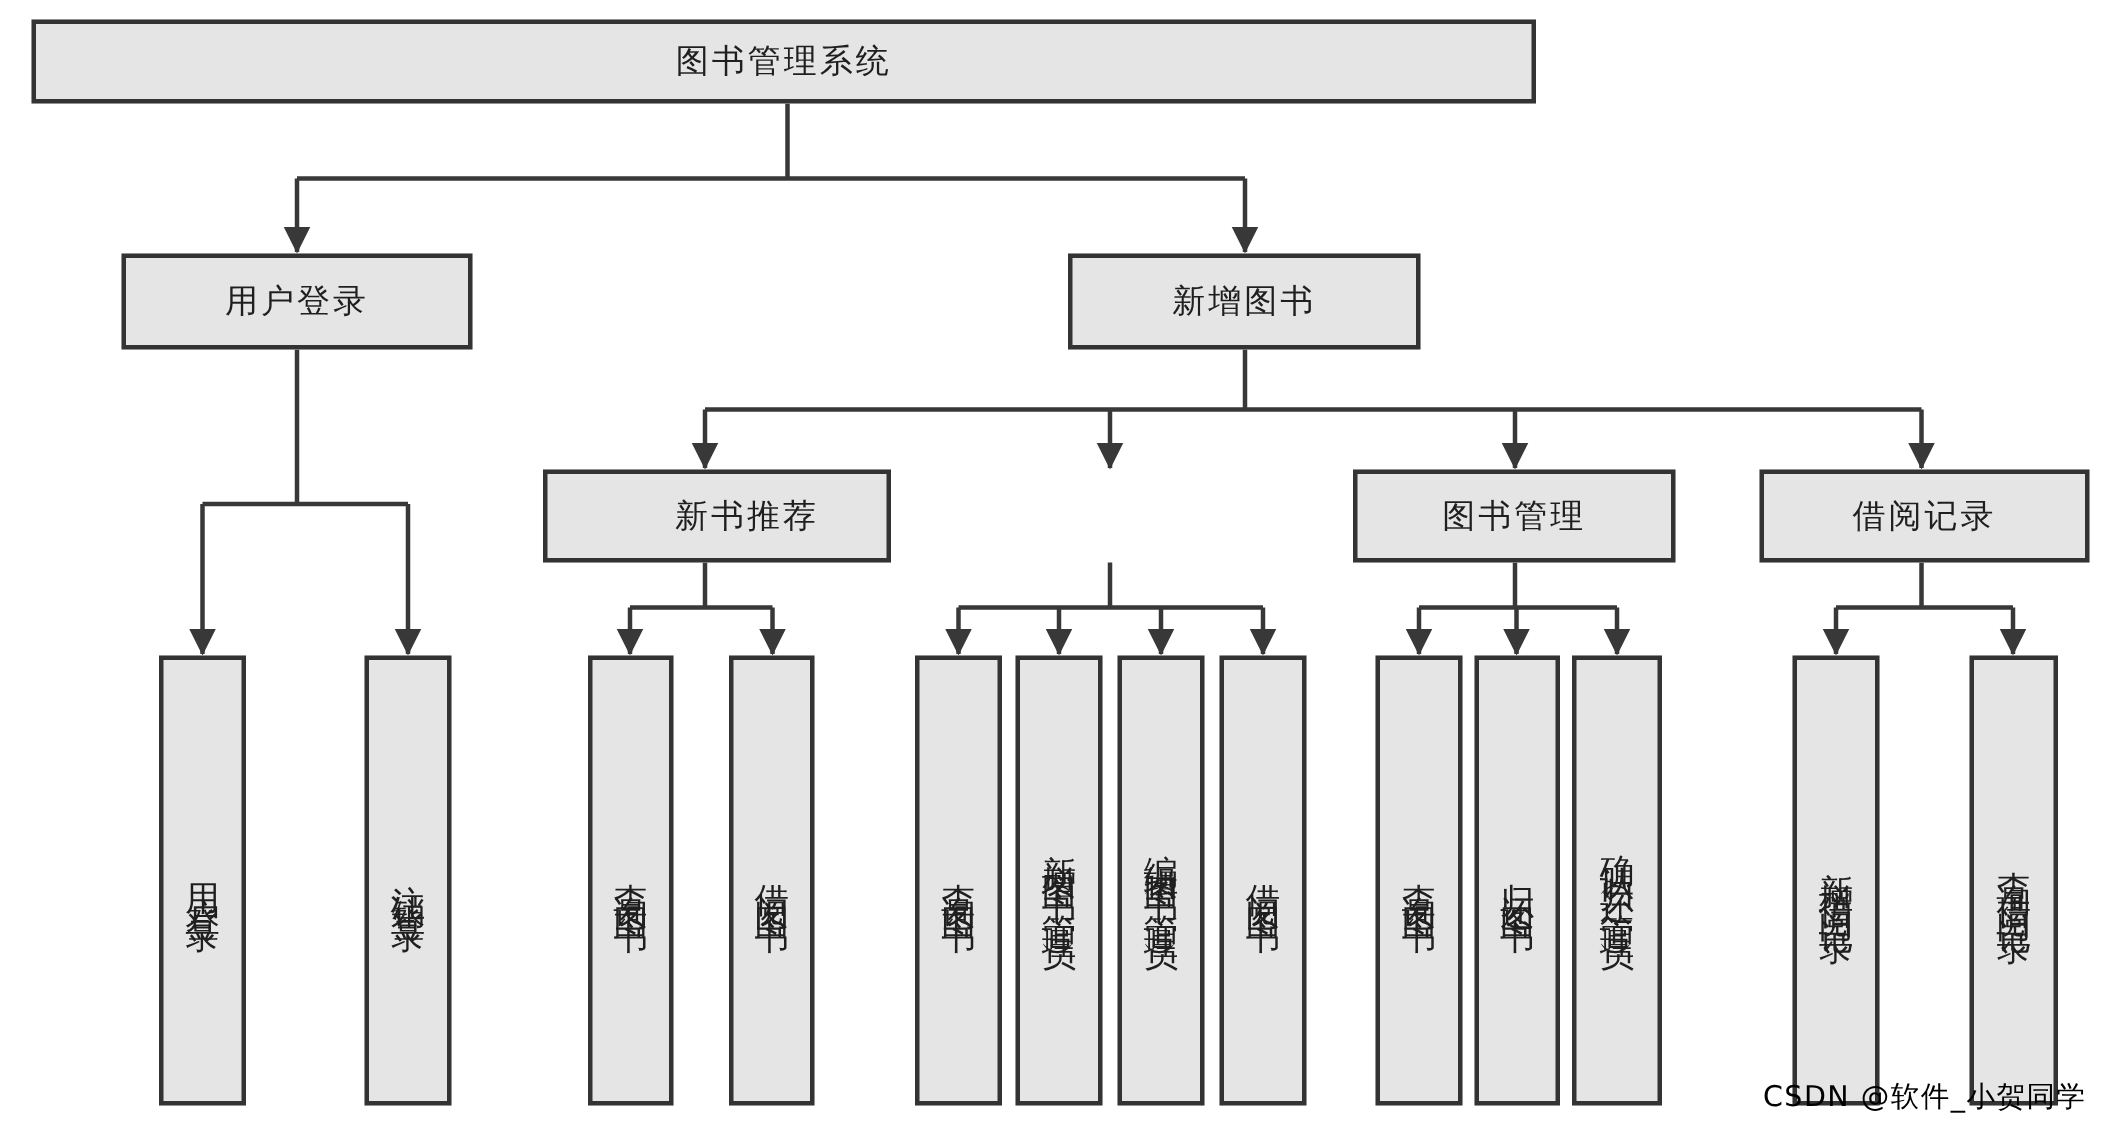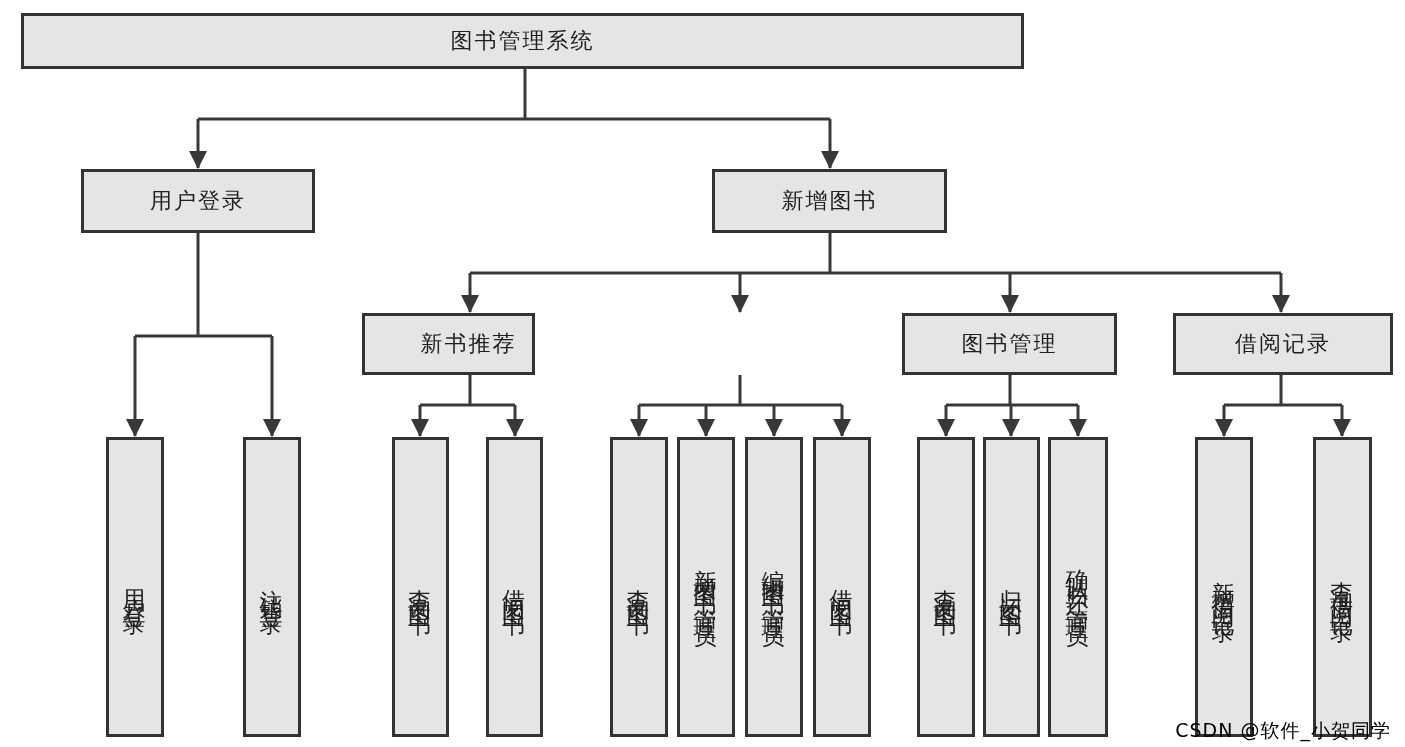--- a/index.html
+++ b/index.html
@@ -86,21 +86,21 @@
     <span>图书管理系统</span>
   </div>
 
   <div class="node hnode" style="left:81px;top:169px;width:234px;height:64px;">
     <span>用户登录</span>
   </div>
   <div class="node hnode" style="left:712px;top:169px;width:235px;height:64px;">
     <span>新增图书</span>
   </div>
 
-  <div class="node hnode" style="left:362px;top:313px;width:173px;height:62px;padding-left:40px;">
+  <div class="node hnode" style="left:362px;top:313px;width:232px;height:62px;padding-left:40px;">
     <span>新书推荐</span>
   </div>
   <div class="node hnode" style="left:902px;top:313px;width:215px;height:62px;">
     <span>图书管理</span>
   </div>
   <div class="node hnode" style="left:1173px;top:313px;width:220px;height:62px;">
     <span>借阅记录</span>
   </div>
 
   <div class="node leaf" style="left:106px;width:58px;">

